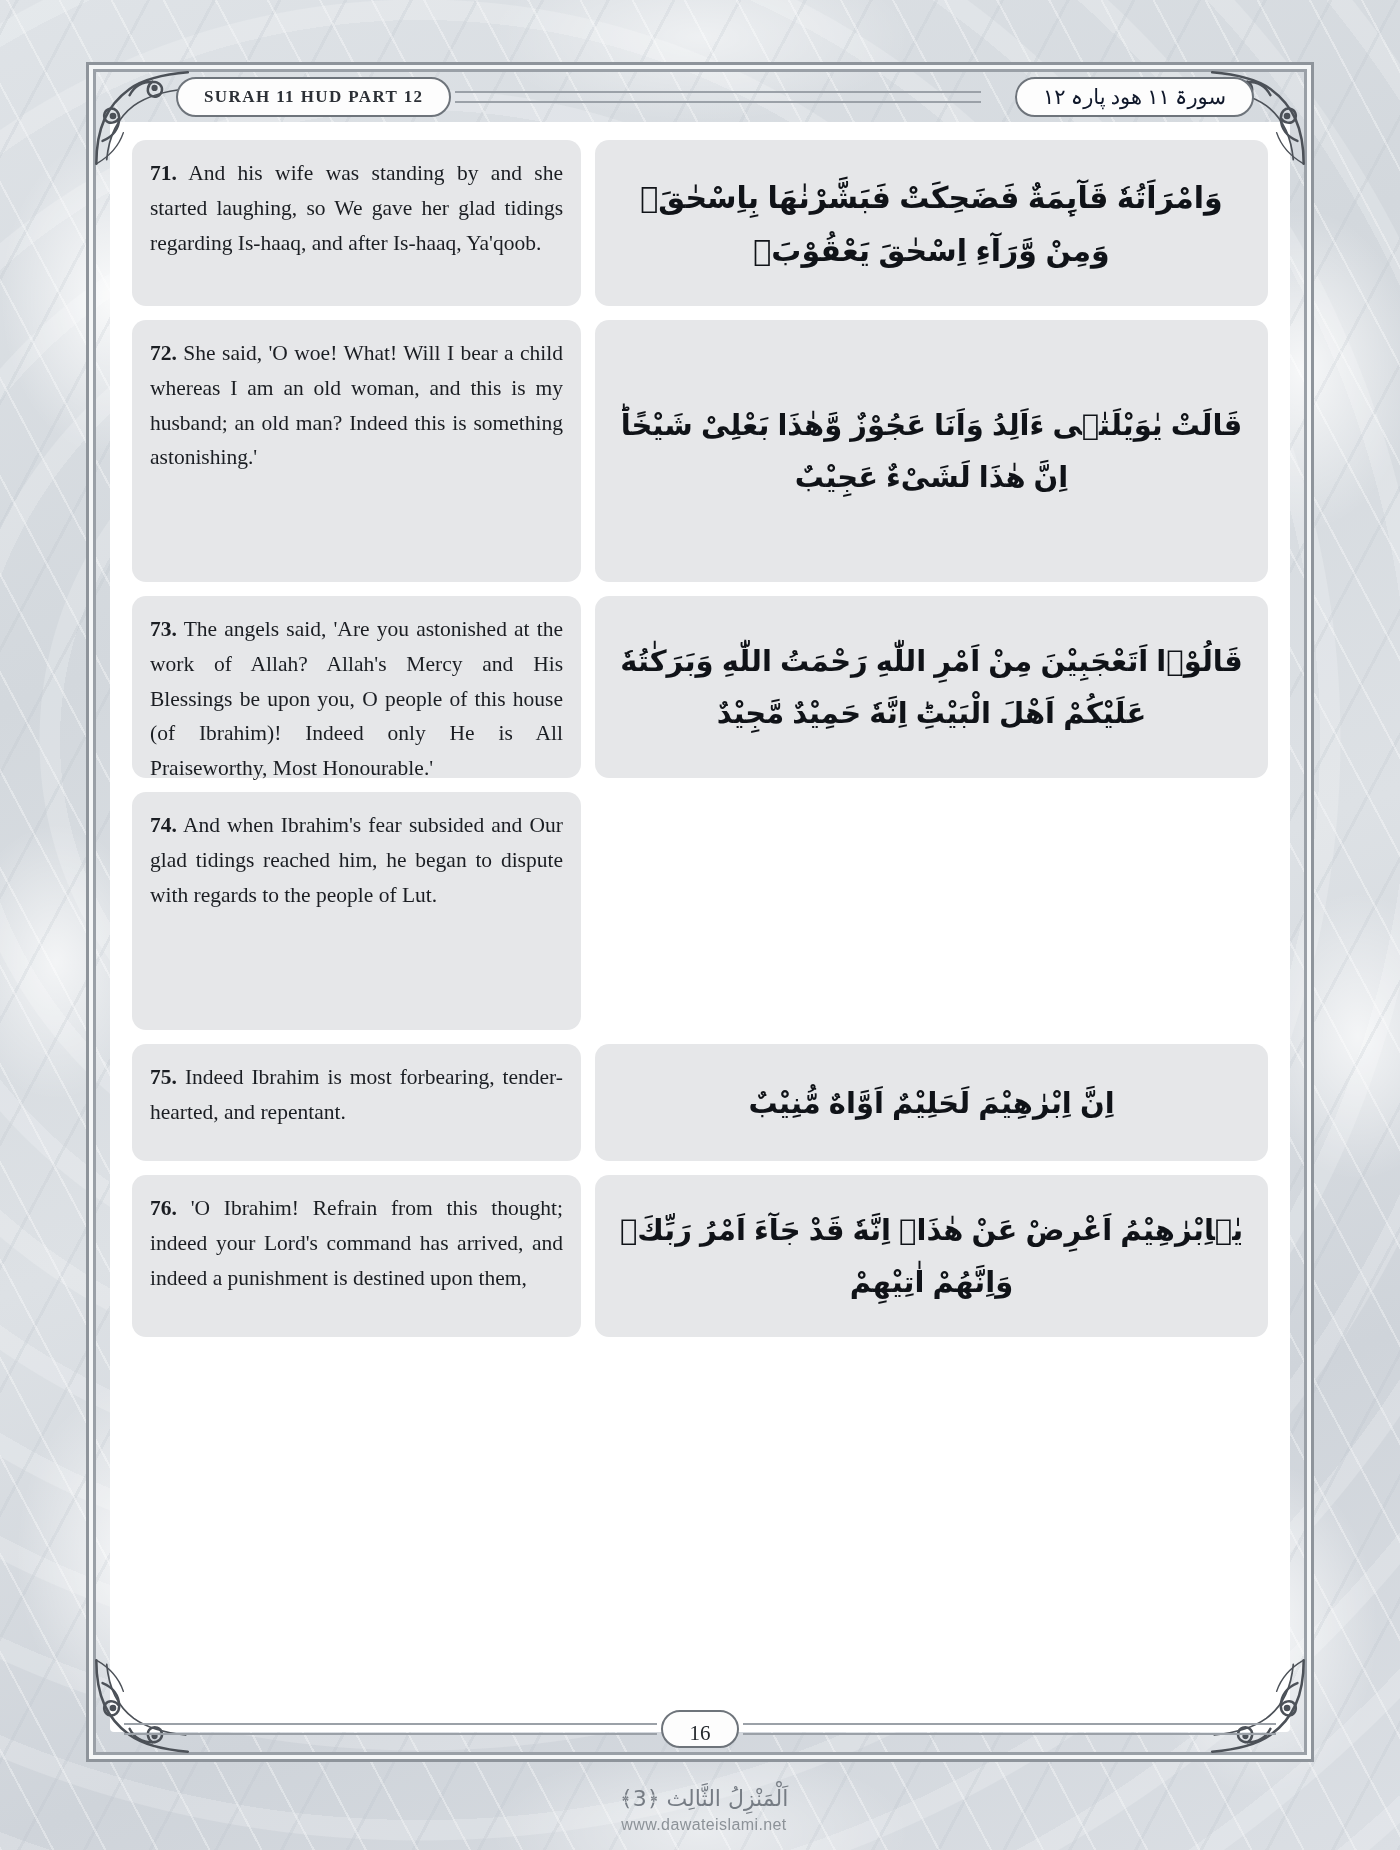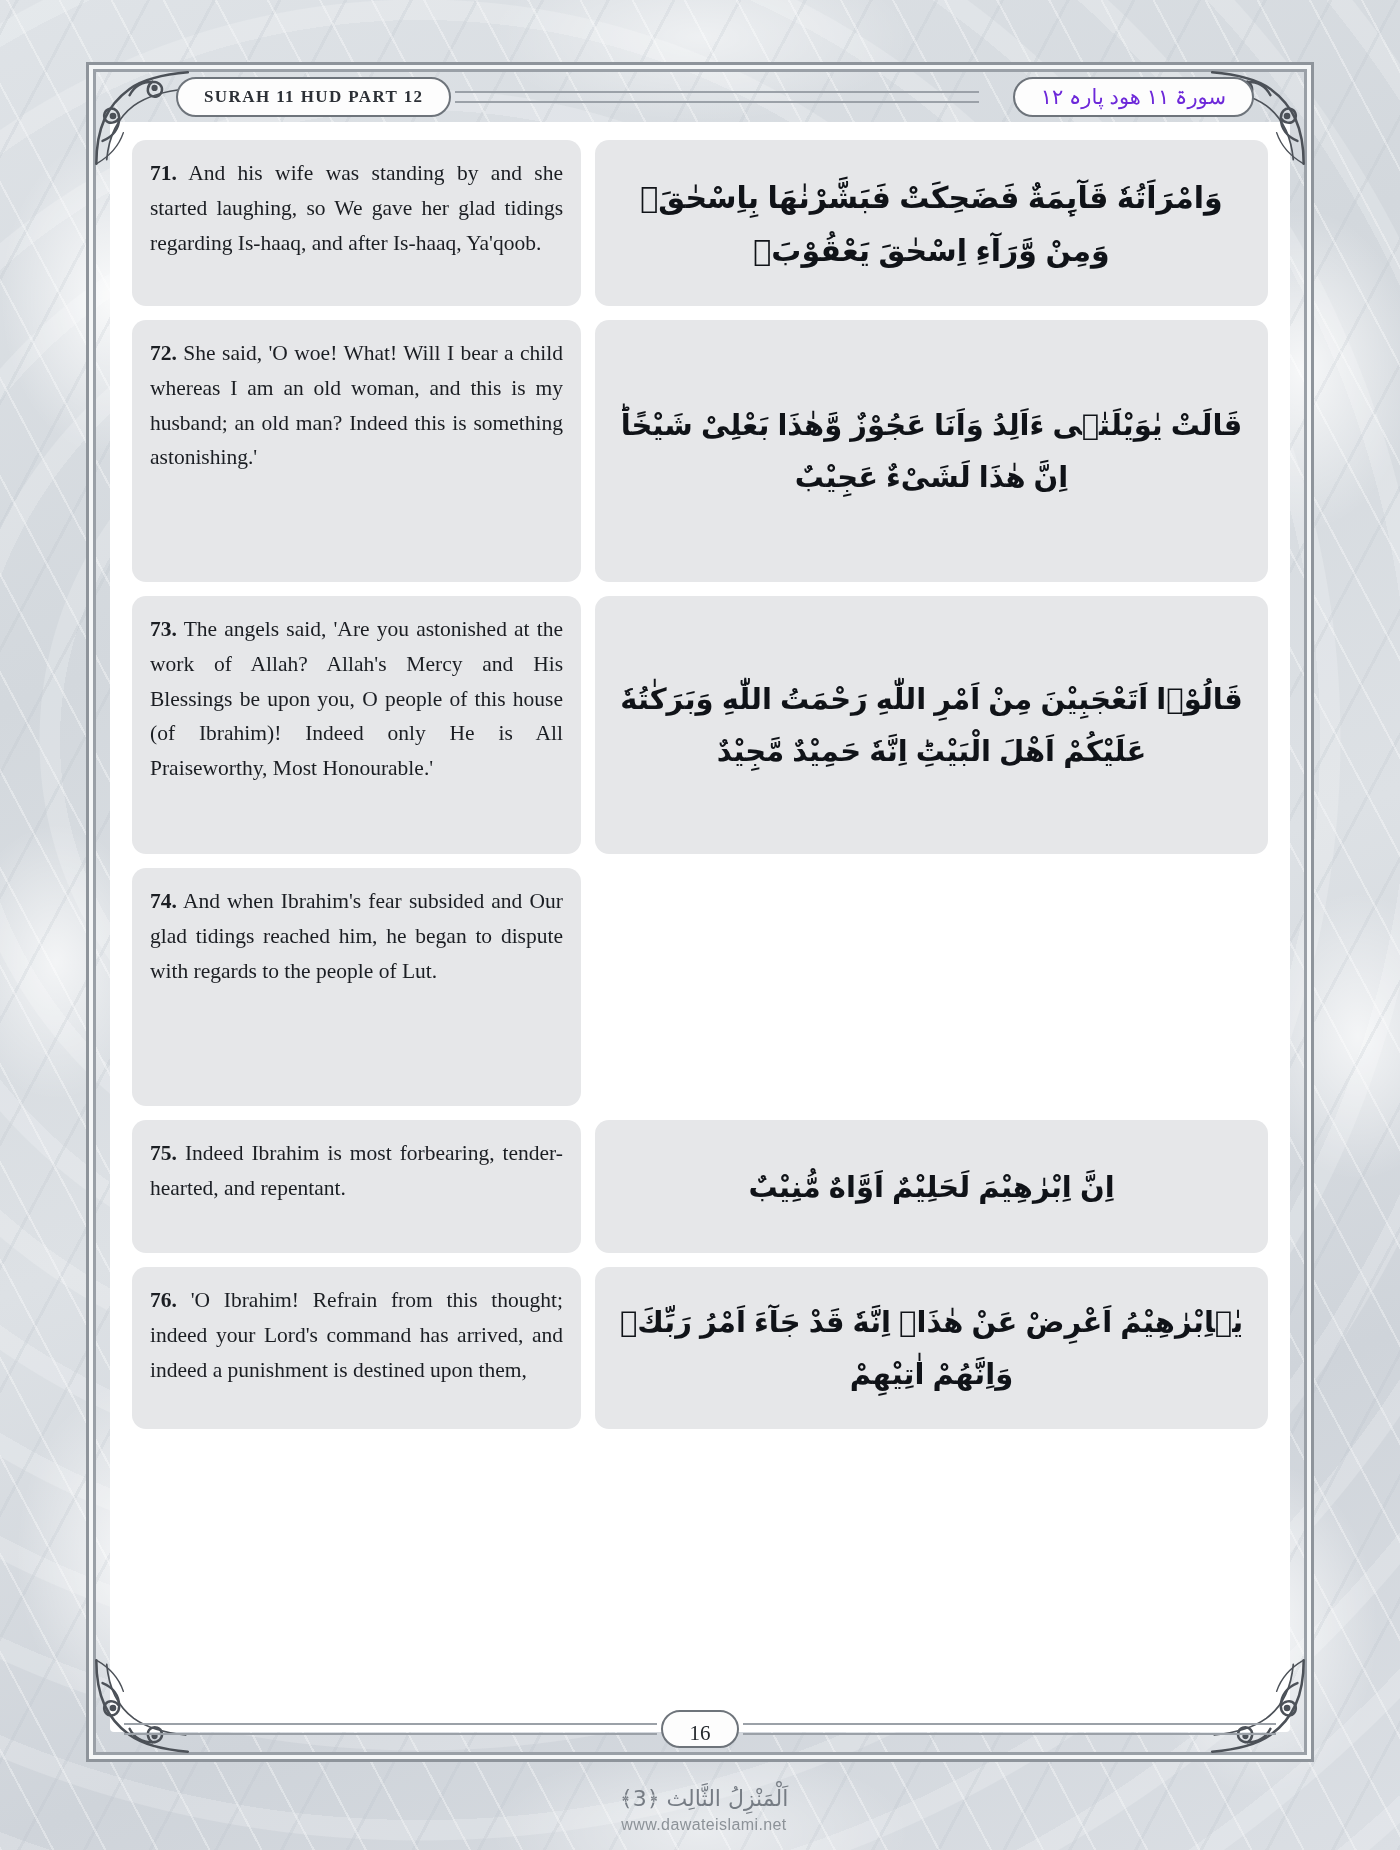--- a/index.html
+++ b/index.html
@@ -97,23 +97,23 @@
     margin-left: 30px;
   }
   .cap-en {
     font-family: "Liberation Serif", serif;
     font-weight: 700;
     font-size: 17px;
     letter-spacing: 1.4px;
     color: #2c3036;
   }
   .cap-ar {
-    font-family: Liberation Sans, sans-serif;
+    font-family: Liberation Serif, serif;
     font-size: 21px;
-    color: #6d28d9;
+    color: #0f172a;
     direction: rtl;
   }
   .spacer-end { width: 26px; }
 
   
   .verses {
     position: absolute;
     left: 132px; right: 132px;
     top: 140px;
     bottom: 150px;
@@ -161,23 +161,23 @@
     line-height: 1.78;
     color: #101318;
     text-align: center;
     font-weight: 700;
     word-spacing: -2px;
   }
 
   
   .h-71 { height: 166px; }
   .h-72 { height: 262px; }
-  .h-73 { height: 258px; }
+  .h-73 { height: 182px; }
   .h-74 { height: 238px; }
-  .h-75 { height: 133px; }
+  .h-75 { height: 117px; }
   .h-76 { height: 162px; }
 
   .h-71 .ar-text { font-size: 30px; }
   .h-72 .ar-text { font-size: 29px; }
   .h-73 .ar-text { font-size: 29px; }
   .h-74 .ar-text { font-size: 29px; }
   .h-75 .ar-text { font-size: 29px; }
   .h-76 .ar-text { font-size: 29px; }
 
   

